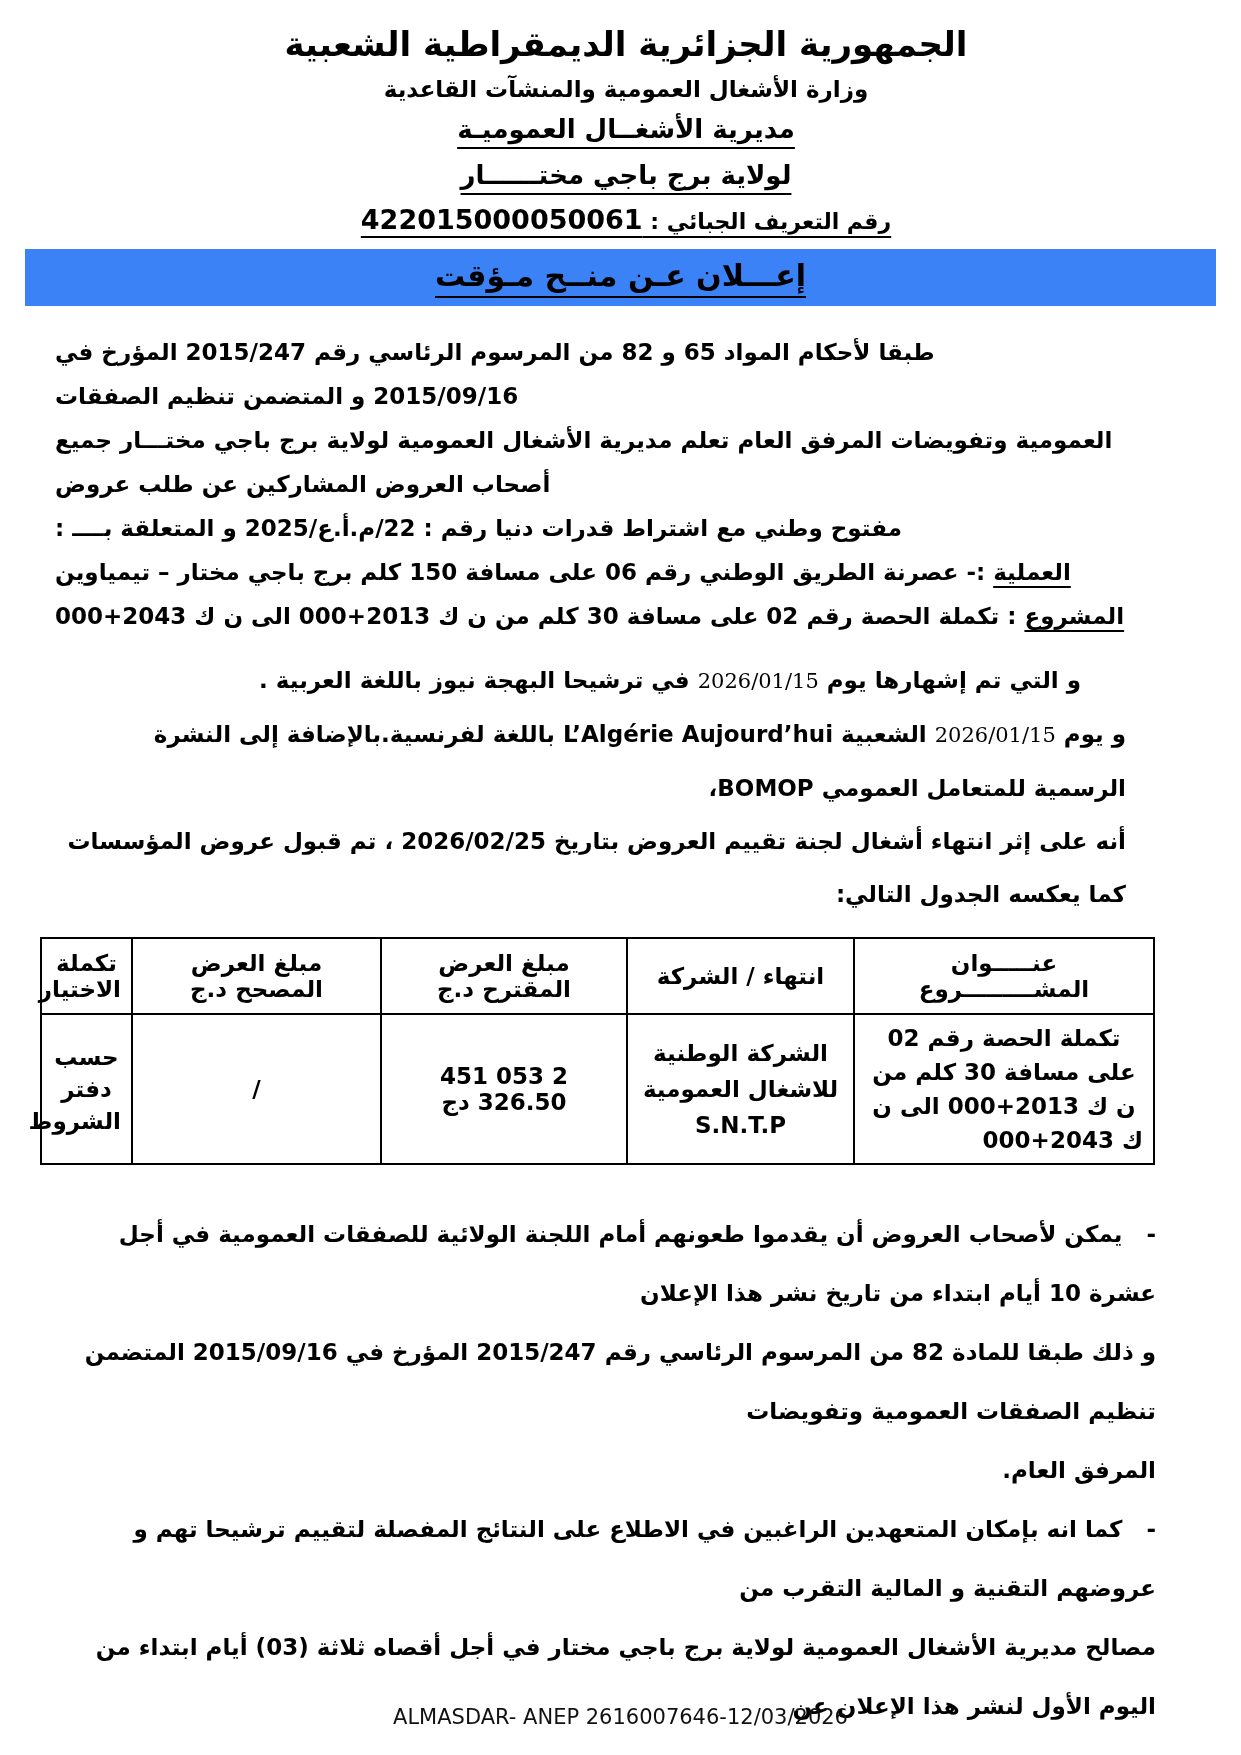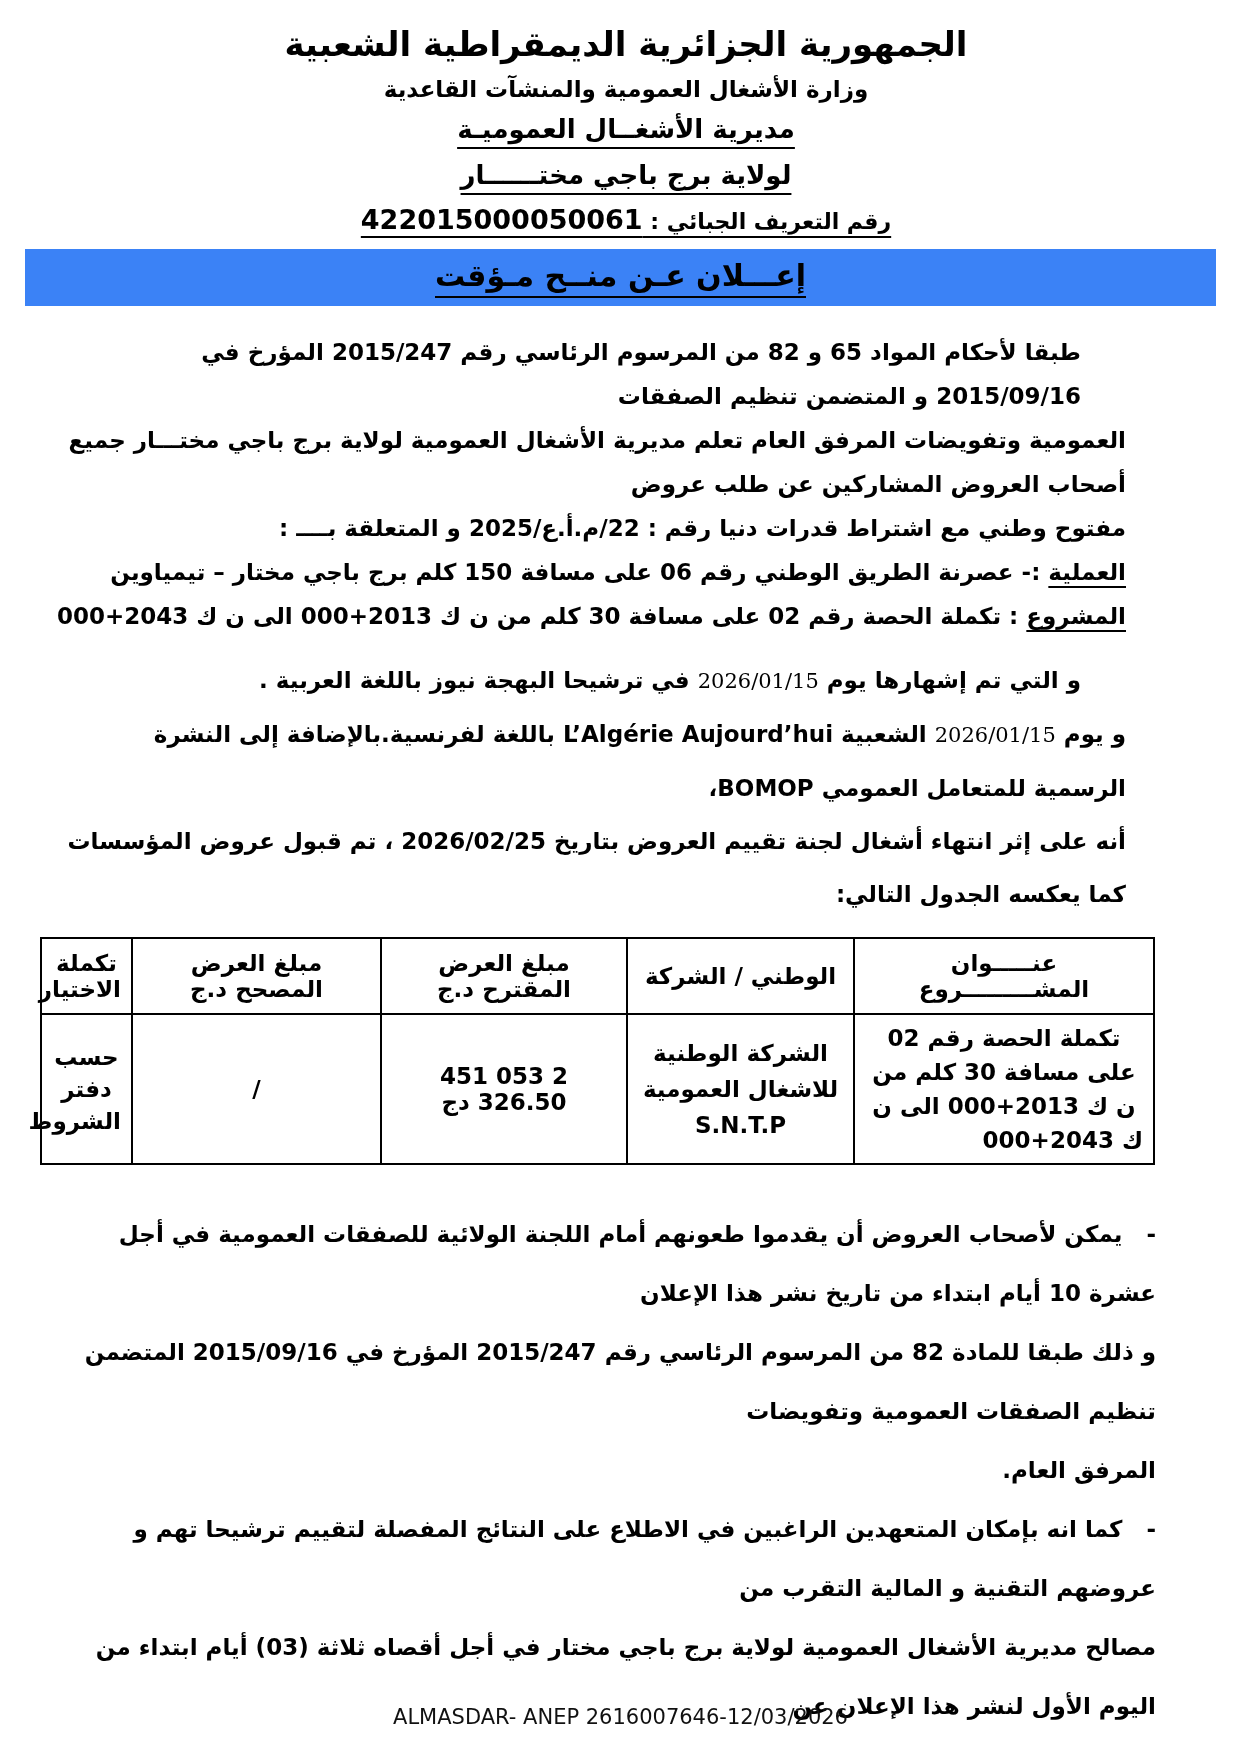--- a/index.html
+++ b/index.html
@@ -31,21 +31,21 @@
     padding:9px 0 13px 0;
   }
   .banner span{
     font-size:30px; font-weight:bold;
     text-decoration:underline; text-underline-offset:10px; text-decoration-thickness:2px;
   }
   
   .content{ margin:24px 55px 0 55px; padding-right:60px; padding-left:0; }
   .line{
     font-size:23px; font-weight:bold; line-height:44px;
-    text-align:right;
+    text-align:left;
   }
   .indent1{ padding-right:45px; }
   .ulbl{ text-decoration:underline; text-underline-offset:6px; text-decoration-thickness:2px; }
   .pubblock{ margin-top:16px; }
   .pline{ font-size:23px; font-weight:bold; line-height:53px; text-align:right; }
   .date-serif{
     font-family:"DejaVu Serif",serif;
     font-weight:normal; font-size:21px;
   }
   .latin{ font-weight:bold; }
@@ -129,21 +129,21 @@
   <colgroup>
     <col style="width:300px">
       <col style="width:227px">
       <col style="width:246px">
       <col style="width:249px">
       <col style="width:91px">
   </colgroup>
   <thead>
     <tr>
       <th>عنـــــوان المشـــــــــروع</th>
-      <th>الوطني / الشركة</th>
+      <th>انتهاء / الشركة</th>
       <th>مبلغ العرض المقترح  د.ج</th>
       <th>مبلغ العرض المصحح  د.ج</th>
       <th>تكملة الاختيار</th>
     </tr>
   </thead>
   <tbody>
     <tr>
       <td class="cell-project">تكملة الحصة رقم 02 على مسافة 30 كلم من ن ك 2013+000 الى ن ك 2043+000</td>
       <td class="cell-company">الشركة الوطنية للاشغال العمومية S.N.T.P</td>
       <td class="cell-proposed">2 053 451 326.50 دج</td>

